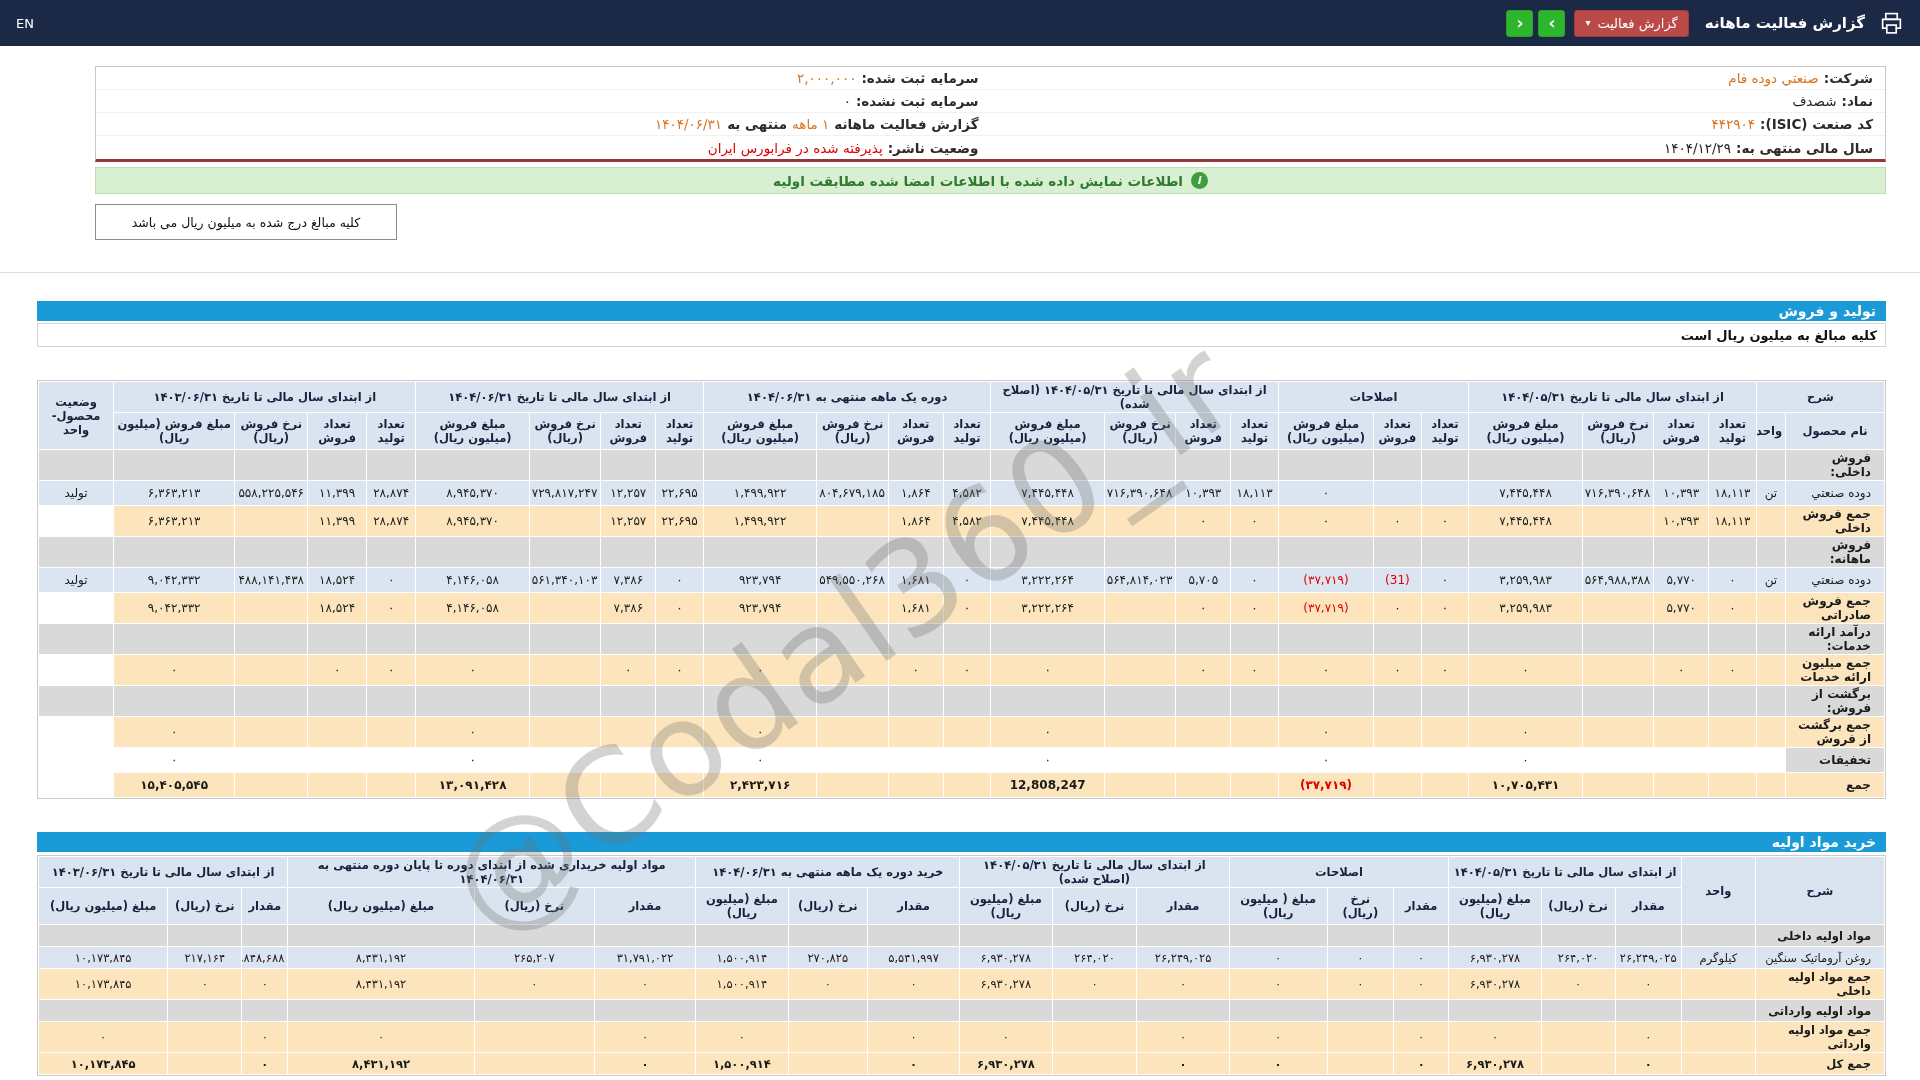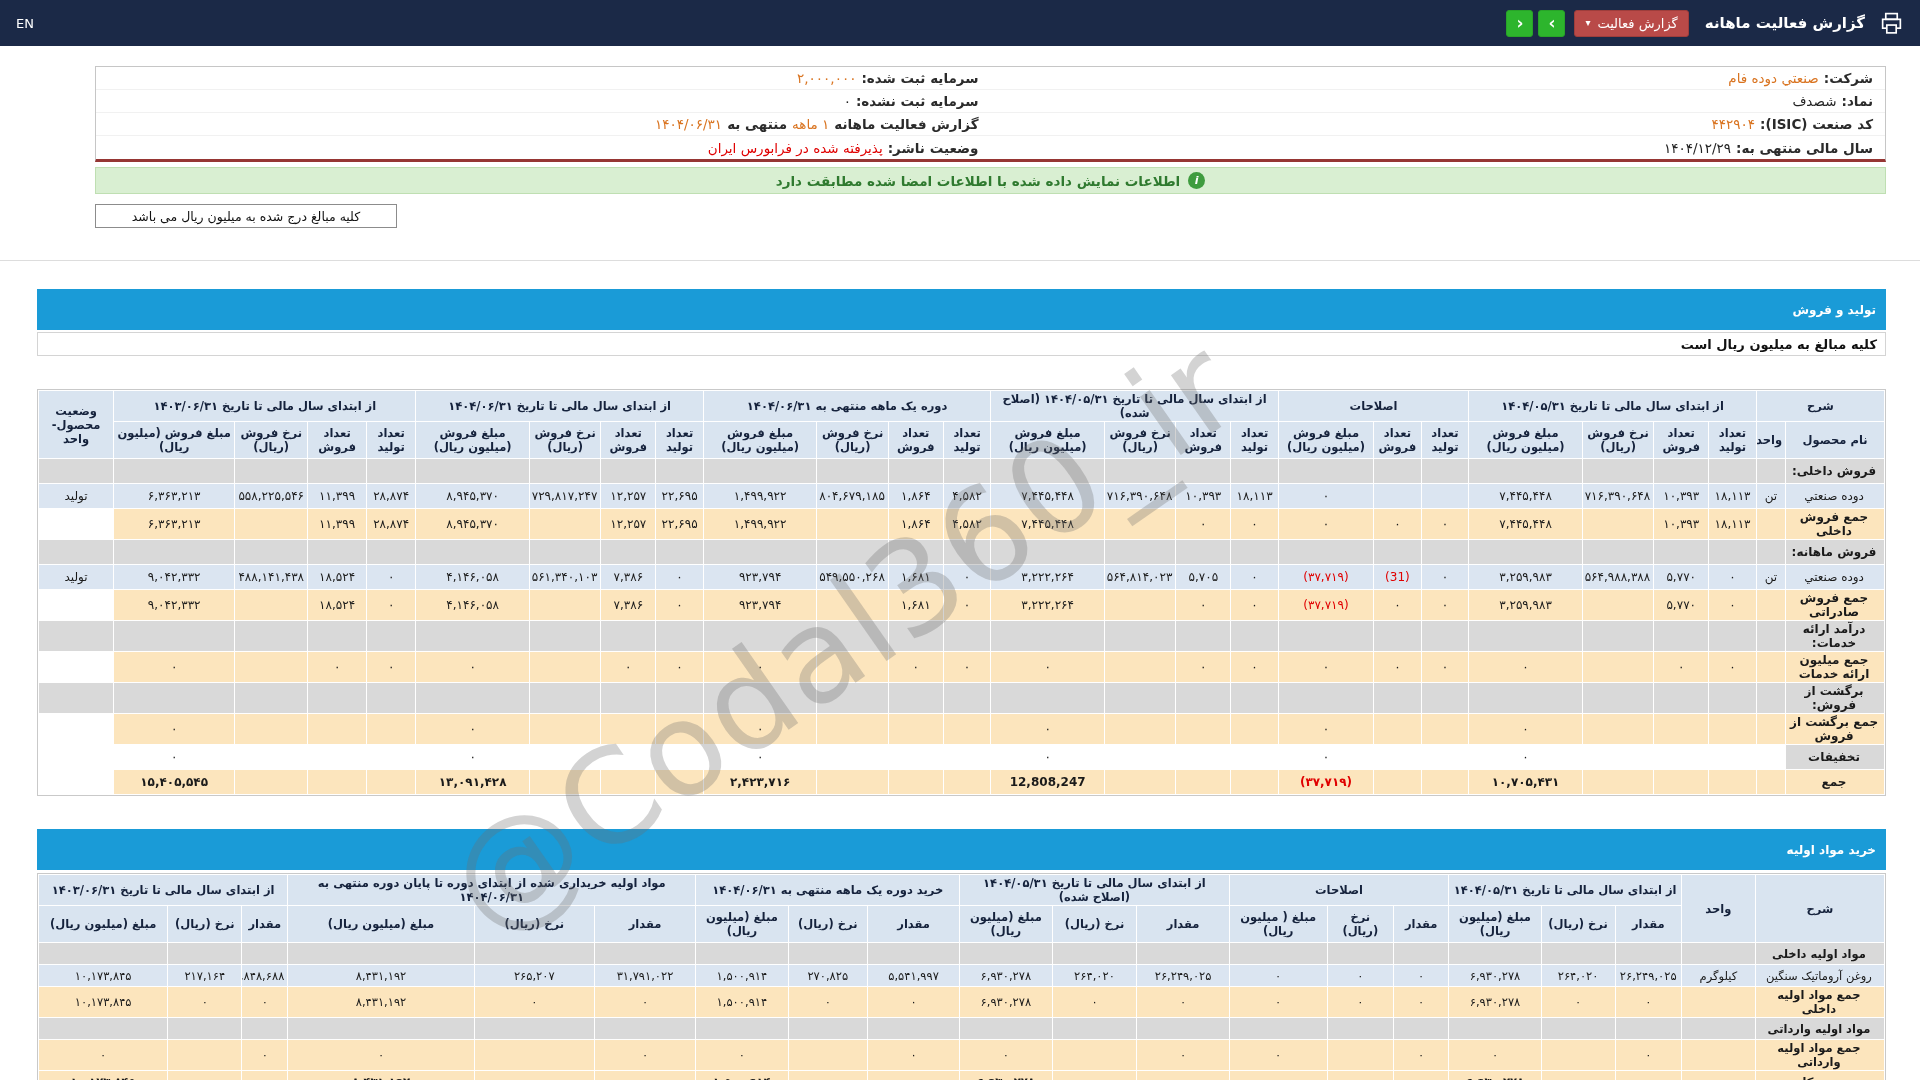--- a/index.html
+++ b/index.html
@@ -29,39 +29,39 @@
 .info-cell:nth-last-child(-n+2){border-bottom:none}
 .info-lbl{font-weight:700;color:#2b2b2b;white-space:nowrap}
 .info-val{color:#222;white-space:nowrap}
 .v-orange{color:var(--link)}
 .v-red{color:var(--red)}
 
 .banner{margin:5px 34px 0 95px;height:27px;background:#d9efd2;border:1px solid #bfdfb2;display:flex;align-items:center;
   justify-content:center;gap:8px;font-size:13.5px;font-weight:700;color:#2f7a2f}
 .banner-i{width:17px;height:17px;border-radius:50%;background:#3f9c3f;color:#fff;font-size:11px;font-style:italic;
   font-weight:700;display:flex;align-items:center;justify-content:center;flex:0 0 auto}
-.note-box{width:302px;margin:10px auto 0 95px;height:24px;border:1px solid #8c8c8c;display:flex;align-items:center;
+.note-box{width:302px;margin:10px auto 0 95px;height:36px;border:1px solid #8c8c8c;display:flex;align-items:center;
   justify-content:center;font-size:12.5px;color:#111;background:#fff}
 .divider{border-top:1px solid #ddd;margin-top:32px}
 
-.bar{margin:28px 34px 0 37px;height:41px;background:var(--bar-blue);color:#fff;font-size:12px;font-weight:700;
+.bar{margin:28px 34px 0 37px;height:20px;background:var(--bar-blue);color:#fff;font-size:14px;font-weight:700;
   display:flex;align-items:center;padding:0 10px}
 .bar-materials{margin-top:33px}
 .tbl-note{margin:2px 34px 0 37px;height:24px;border:1px solid #d4d4d4;display:flex;align-items:center;padding:0 8px;
   font-size:13px;font-weight:700;color:#111;background:#fff}
 
 .tbl-wrap{margin:33px 34px 0 37px;border:1px solid var(--outer)}
 .tbl-wrap.tight{margin-top:3px}
 table{width:100%;border-collapse:collapse;table-layout:fixed}
 th,td{border:1px solid var(--grid);text-align:center;vertical-align:middle;padding:1px 3px;overflow:hidden}
 thead th{background:var(--hdr);font-size:11.5px;font-weight:700;color:#15223c}
 thead tr:first-child th{height:23px}
 thead tr.subhead th{height:37px}
 td{font-size:12px;color:#1a1a1a;height:25px;white-space:nowrap}
-td.c-label{text-align:center;white-space:normal;padding-right:5px}
+td.c-label{text-align:right;white-space:normal;padding-right:13px}
 .neg{color:var(--red)}
 .r-section td{background:var(--gray);font-weight:700}
 .r-data td{background:var(--blue-row)}
 .r-sum td{background:var(--peach)}
 .r-sum td.c-label{font-weight:700}
 .r-plain td{background:#fff}
 .r-plain td.c-label{background:var(--gray);font-weight:700}
 .r-total td{background:var(--peach);font-weight:700}
 #sales-table .r-sum td:last-child,
 #sales-table .r-total td:last-child,
@@ -126,21 +126,21 @@
     <span class="info-val">۱۴۰۴/۱۲/۲۹</span>
   </div>
   <div class="info-cell">
     <span class="info-lbl">وضعیت ناشر:</span>
     <span class="info-val v-red">پذیرفته شده در فرابورس ایران</span>
   </div>
 </div>
 
 <div class="banner">
   <span class="banner-i">i</span>
-  <span>اطلاعات نمایش داده شده با اطلاعات امضا شده مطابقت دارد</span>
+  <span>اطلاعات نمایش داده شده با اطلاعات امضا شده مطابقت اولیه</span>
 </div>
 
 <div class="note-box">
   <span>کلیه مبالغ درج شده به میلیون ریال می باشد</span>
 </div>
 
 <div class="divider"></div>
 
 <div class="bar">
   <span>تولید و فروش</span>

